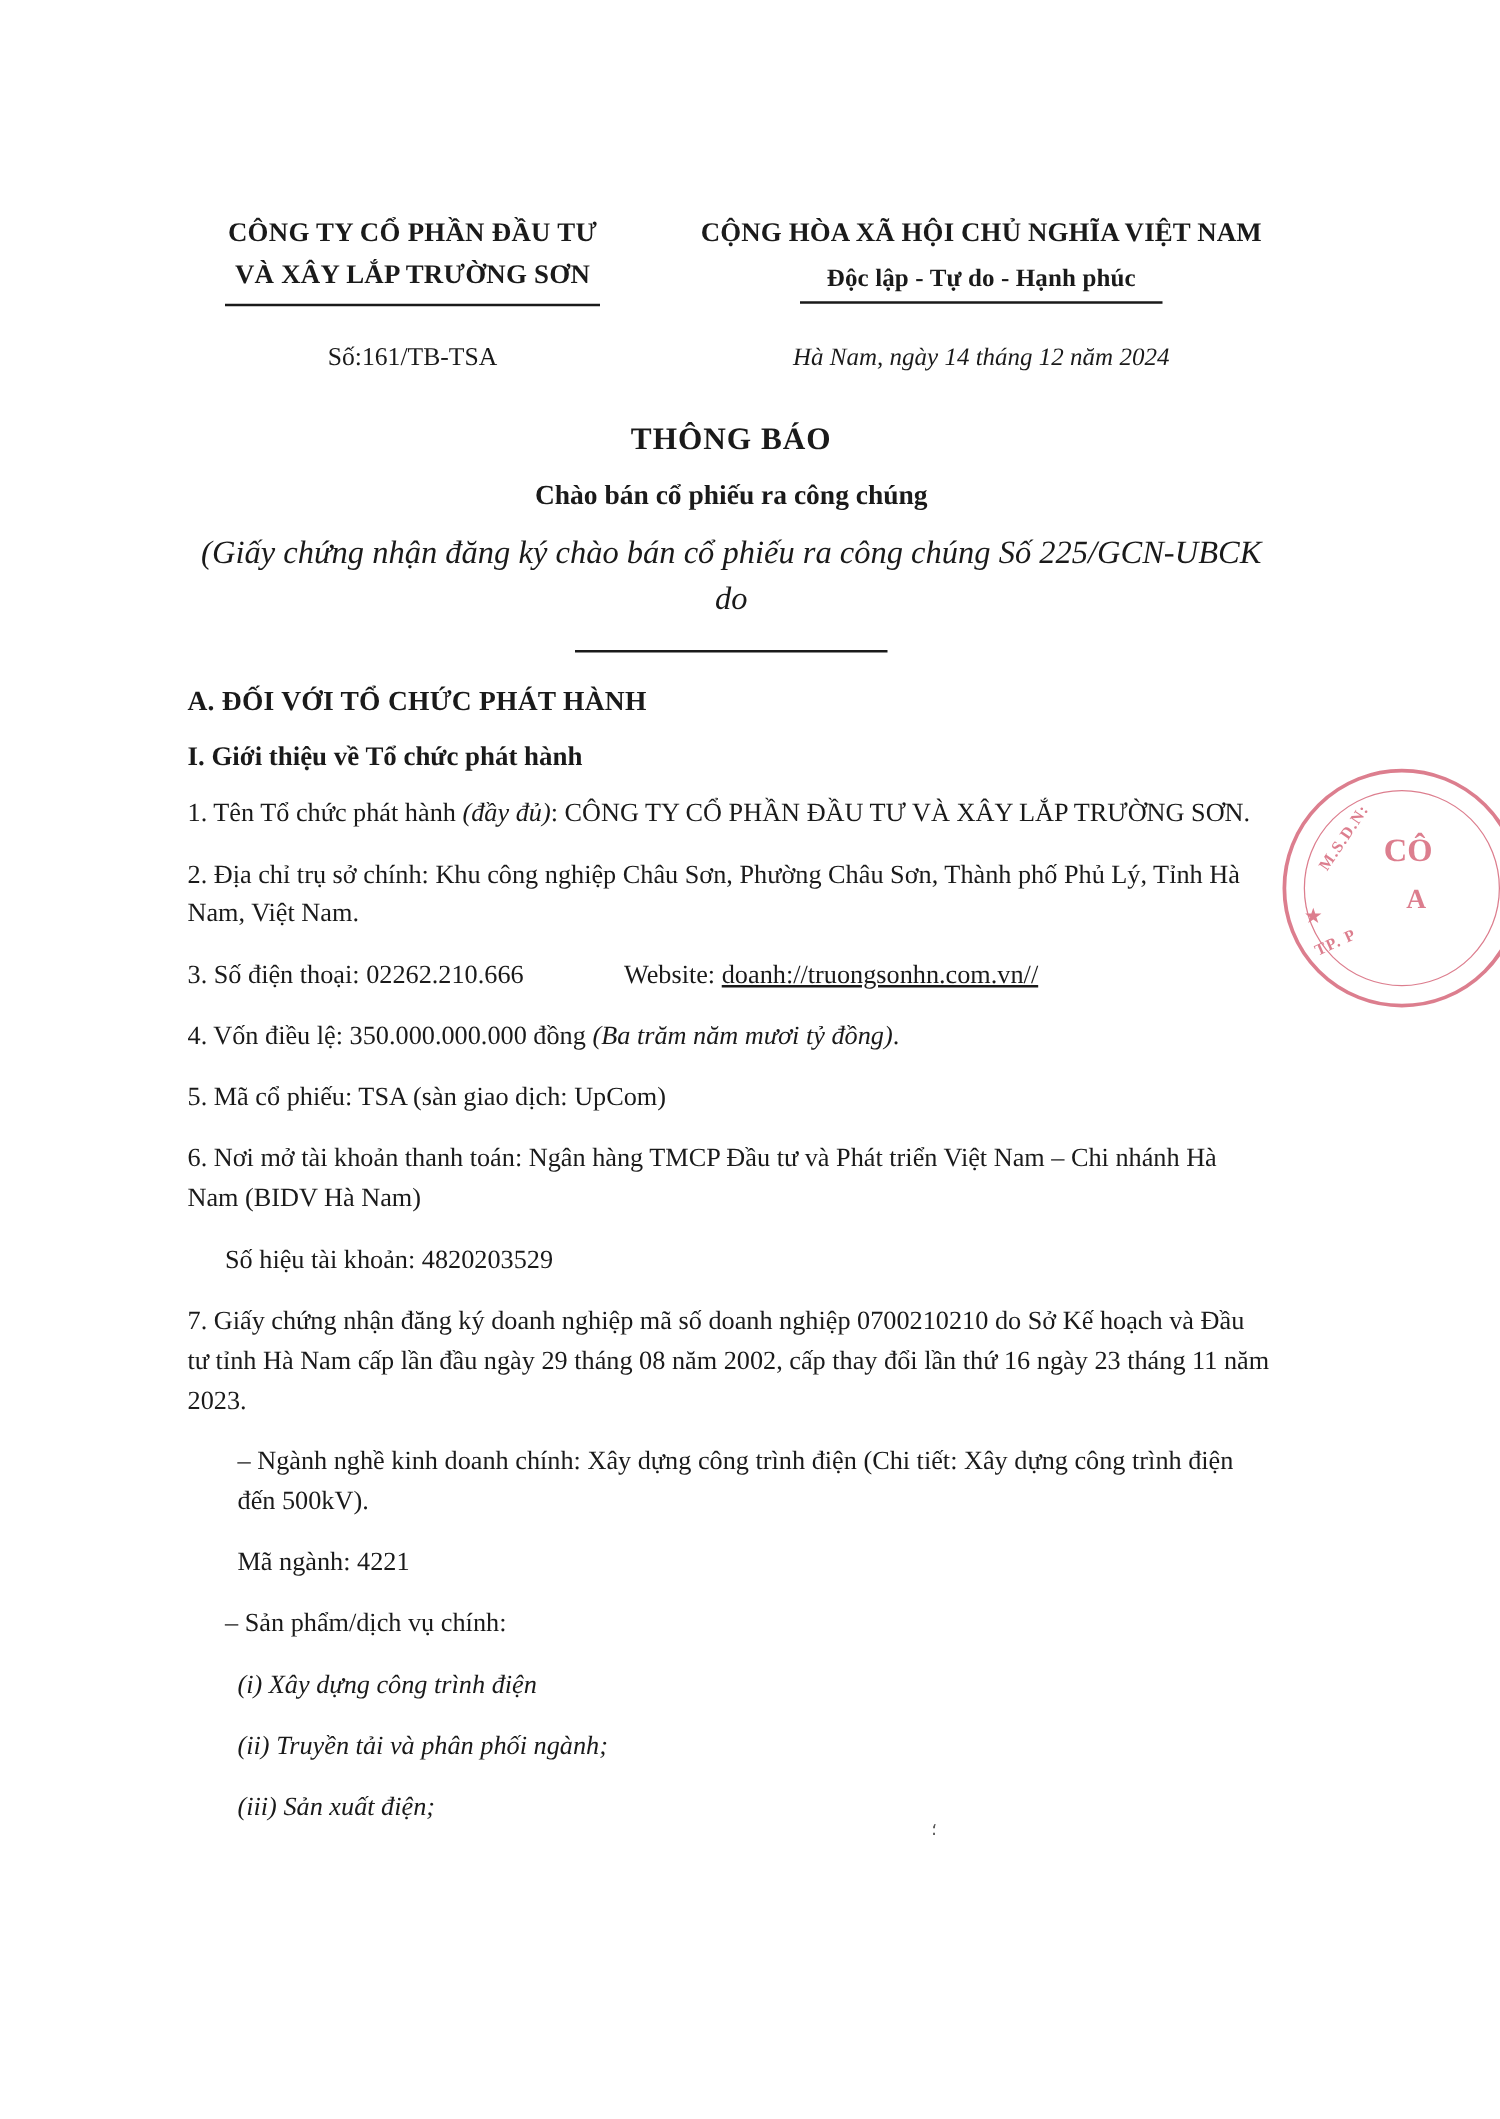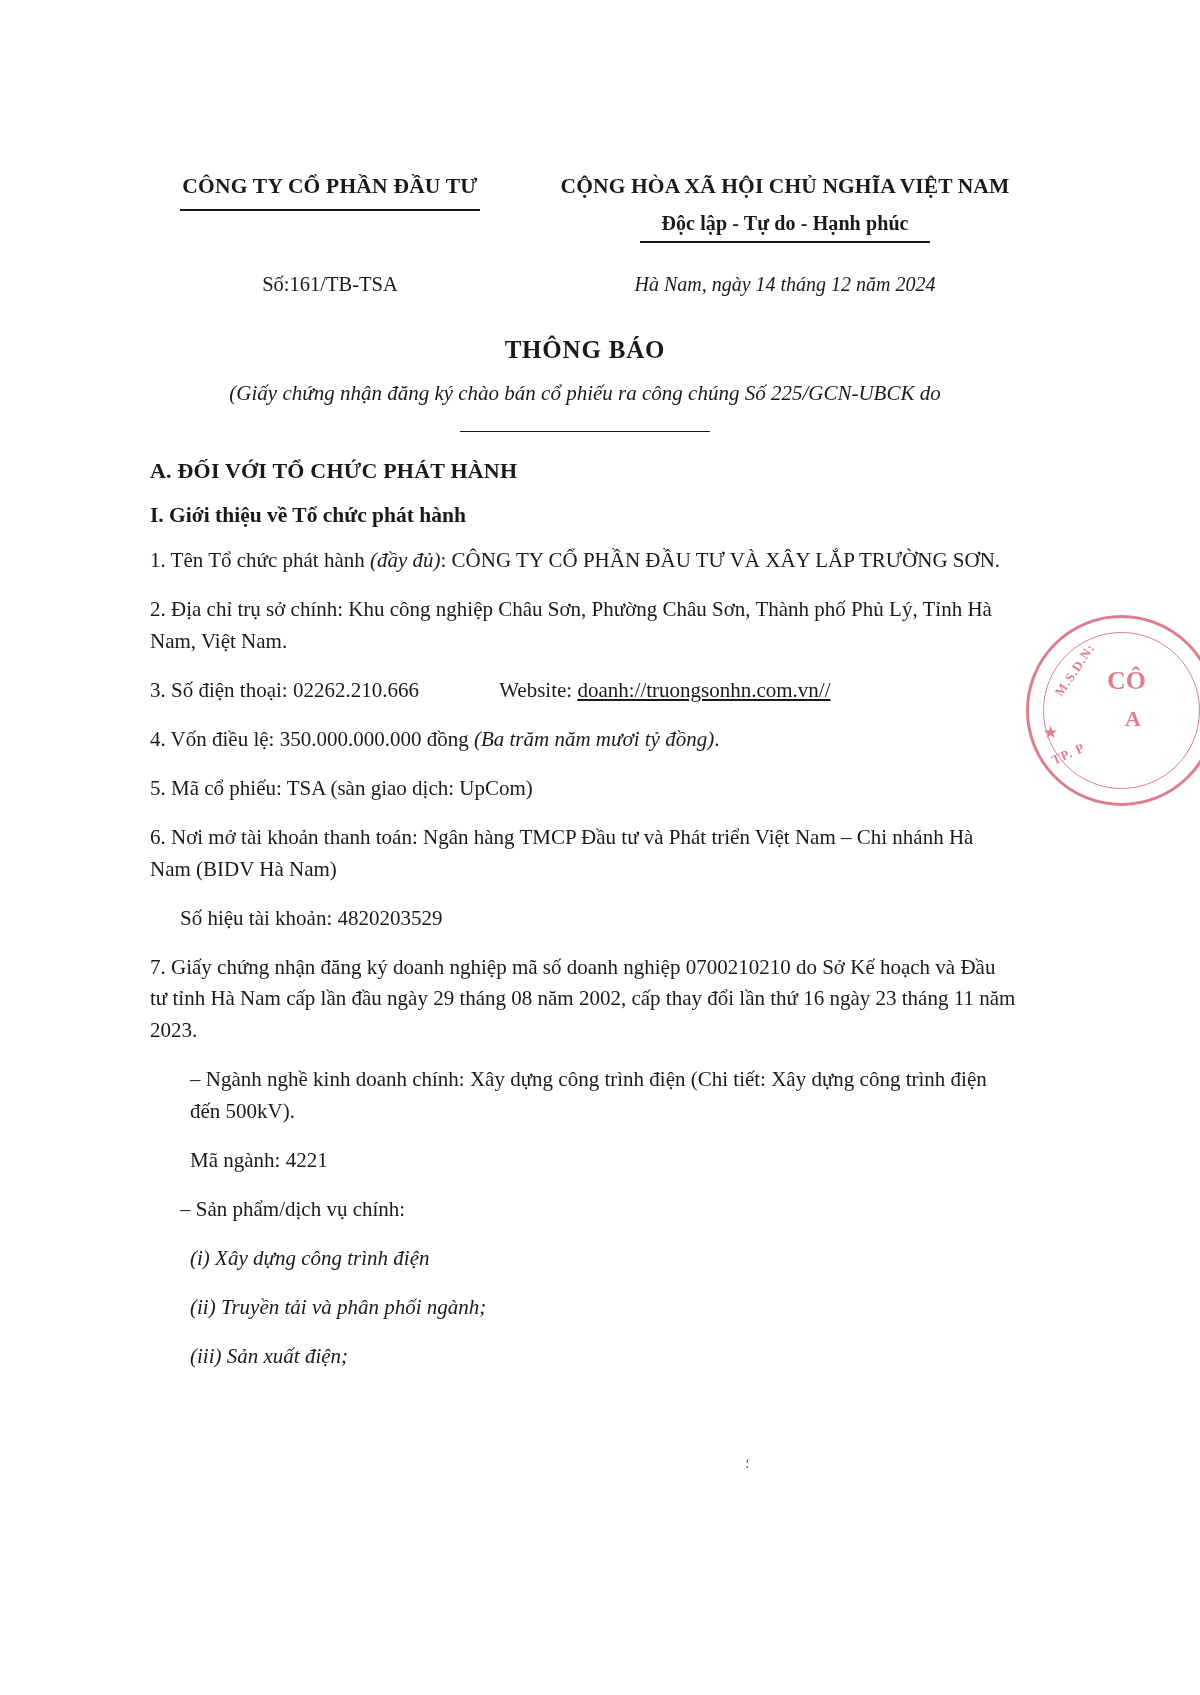--- a/index.html
+++ b/index.html
@@ -98,21 +98,21 @@
     font-size: 25px;
     letter-spacing: 0.8px;
   }
   .title-sub {
     font-weight: bold;
     font-size: 22px;
     margin-top: 17px;
   }
   .title-note {
     font-style: italic;
-    font-size: 21px;
+    font-size: 26px;
     margin-top: 14px;
     line-height: 1.45;
   }
   .title-rule {
     width: 250px;
     height: 1.6px;
     background: #1a1a1a;
     margin: 22px auto 0 auto;
   }
 
@@ -217,36 +217,38 @@
 </style>
 </head>
 <body>
 
 <div class="page">
   <div class="content">
 
     <div class="header">
       <div class="header-left">
         <div class="org-line">CÔNG TY CỔ PHẦN ĐẦU TƯ</div>
+        <div class="org-line">VÀ XÂY LẮP TRƯỜNG SƠN</div>
         <div class="rule rule-left"></div>
       </div>
       <div class="header-right">
         <div class="nation-line">CỘNG HÒA XÃ HỘI CHỦ NGHĨA VIỆT NAM</div>
         <div class="motto">Độc lập - Tự do - Hạnh phúc</div>
         <div class="rule rule-right"></div>
       </div>
     </div>
 
     <div class="subheader">
       <div class="doc-number">Số:161/TB-TSA</div>
       <div class="place-date">Hà Nam, ngày 14 tháng 12 năm 2024</div>
     </div>
 
     <div class="title-block">
       <div class="title-main">THÔNG BÁO</div>
+      <div class="title-sub">Chào bán cổ phiếu ra công chúng</div>
       <div class="title-note">
         <div>(Giấy chứng nhận đăng ký chào bán cổ phiếu ra công chúng Số 225/GCN-UBCK do</div>
       </div>
       <div class="title-rule"></div>
     </div>
 
     <div class="body-block">
       <div class="section-a">A. ĐỐI VỚI TỔ CHỨC PHÁT HÀNH</div>
       <div class="section-i">I. Giới thiệu về Tổ chức phát hành</div>
 

